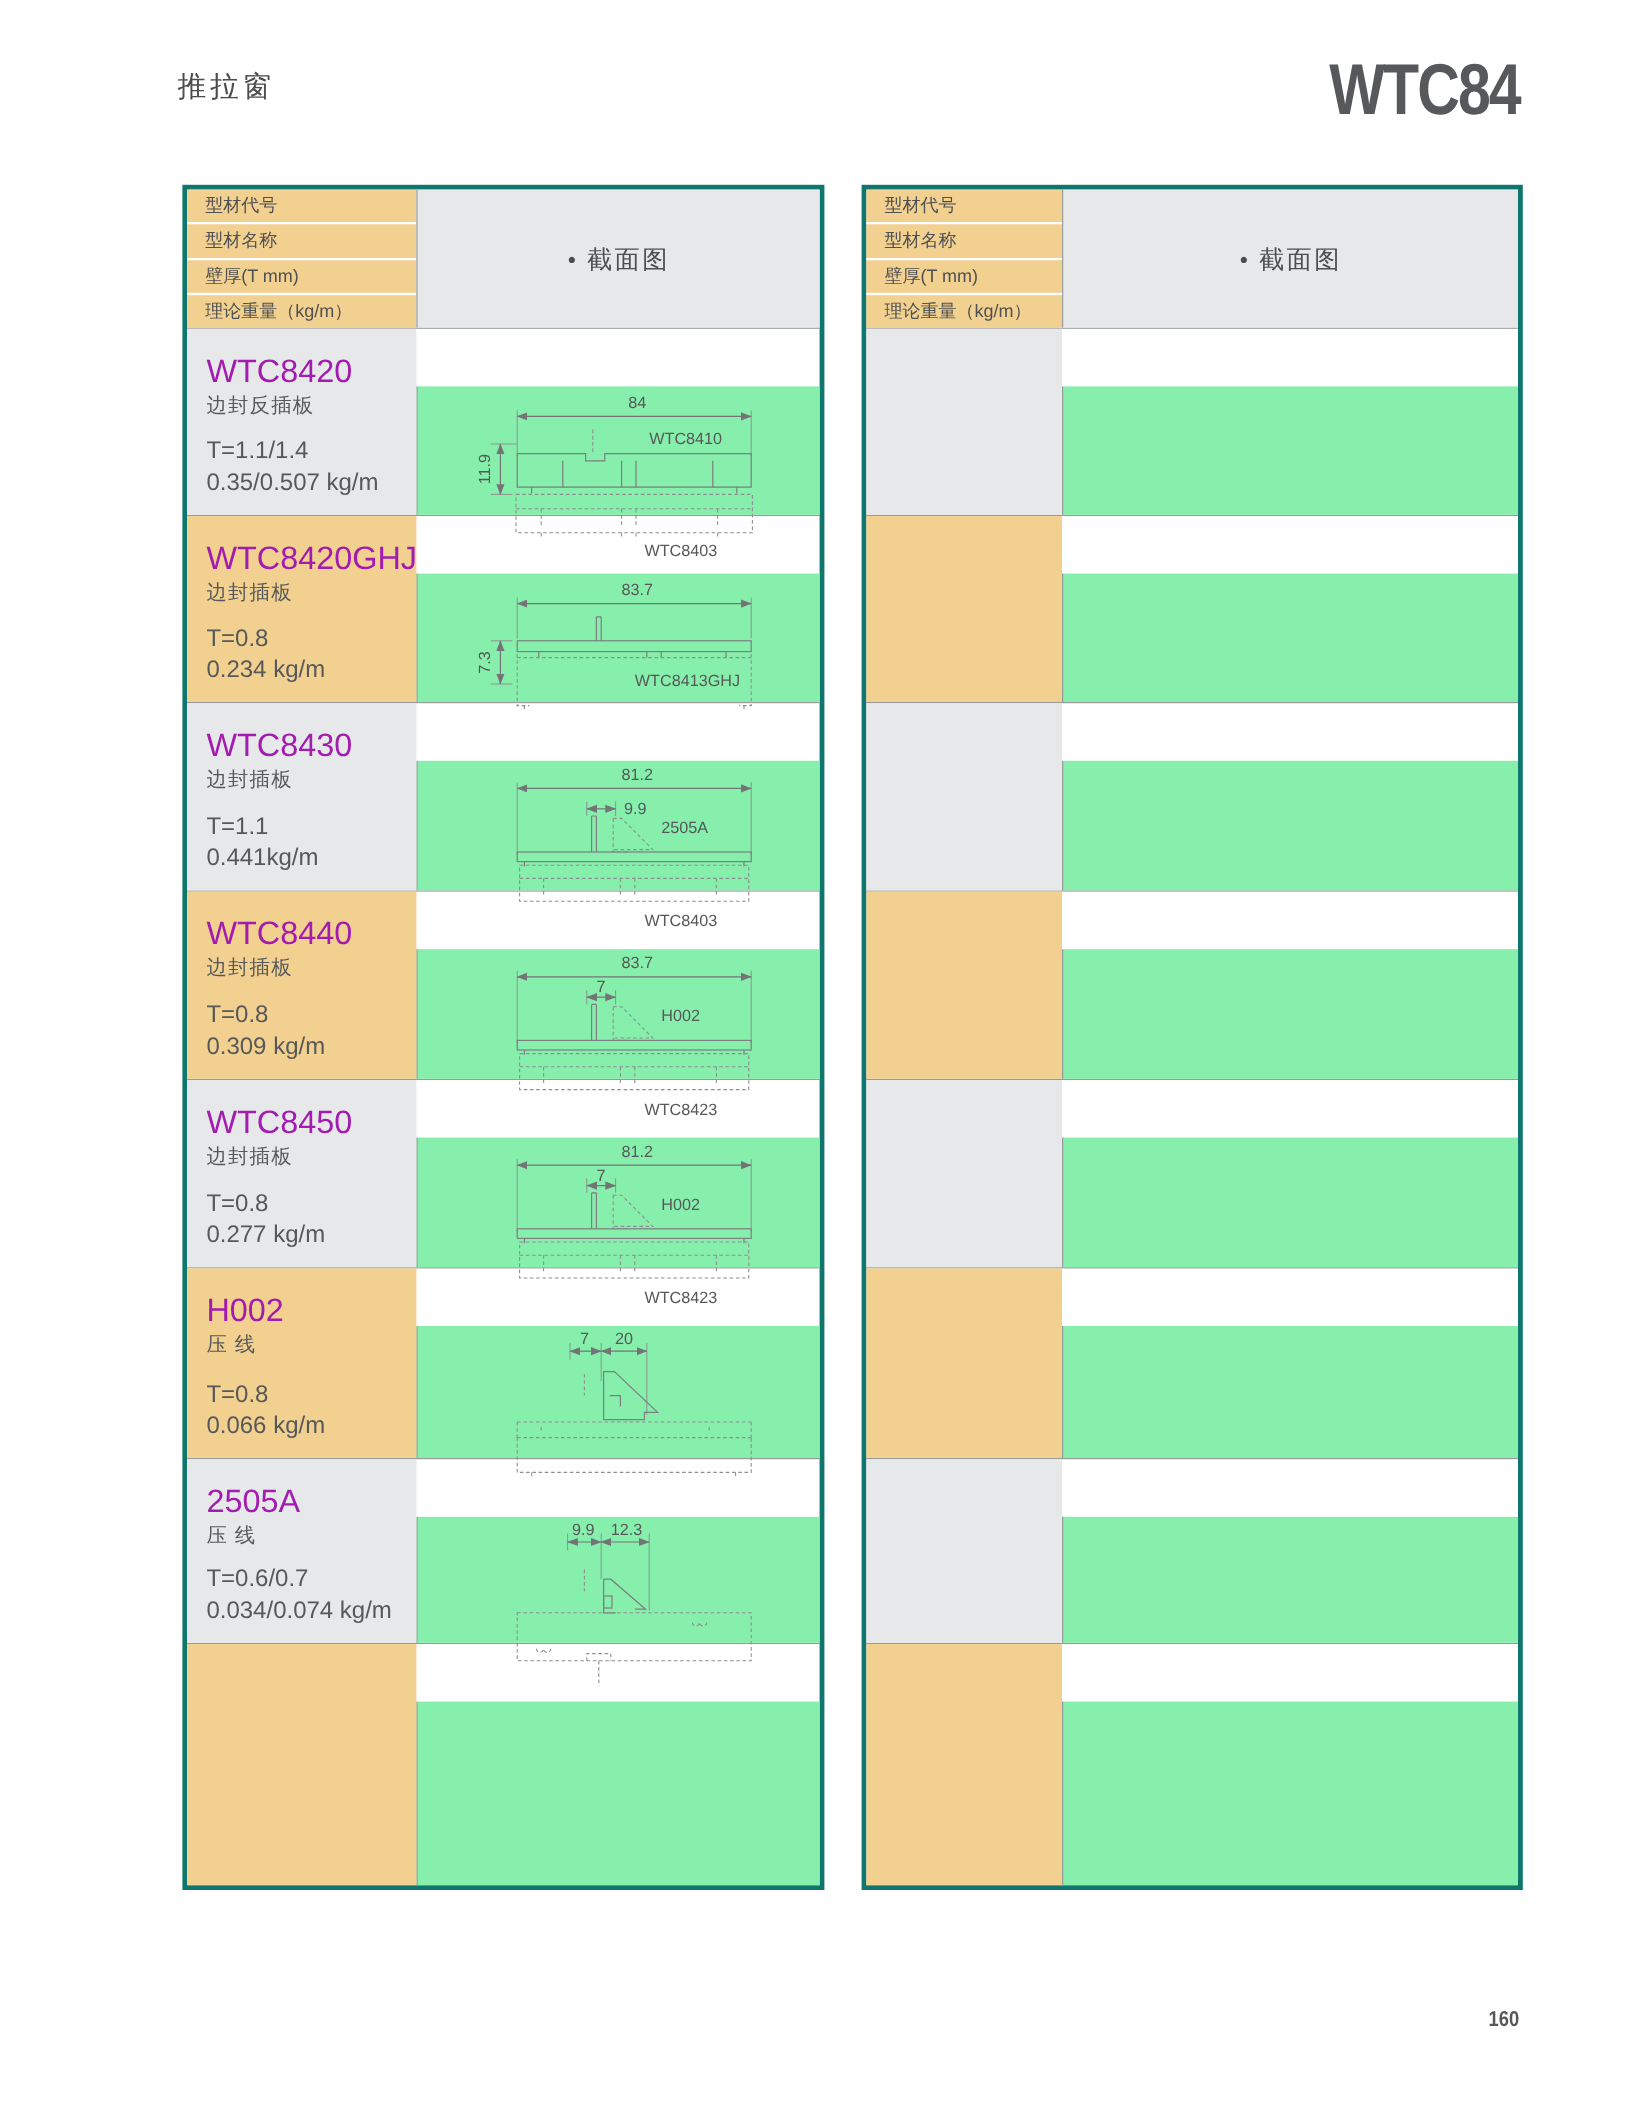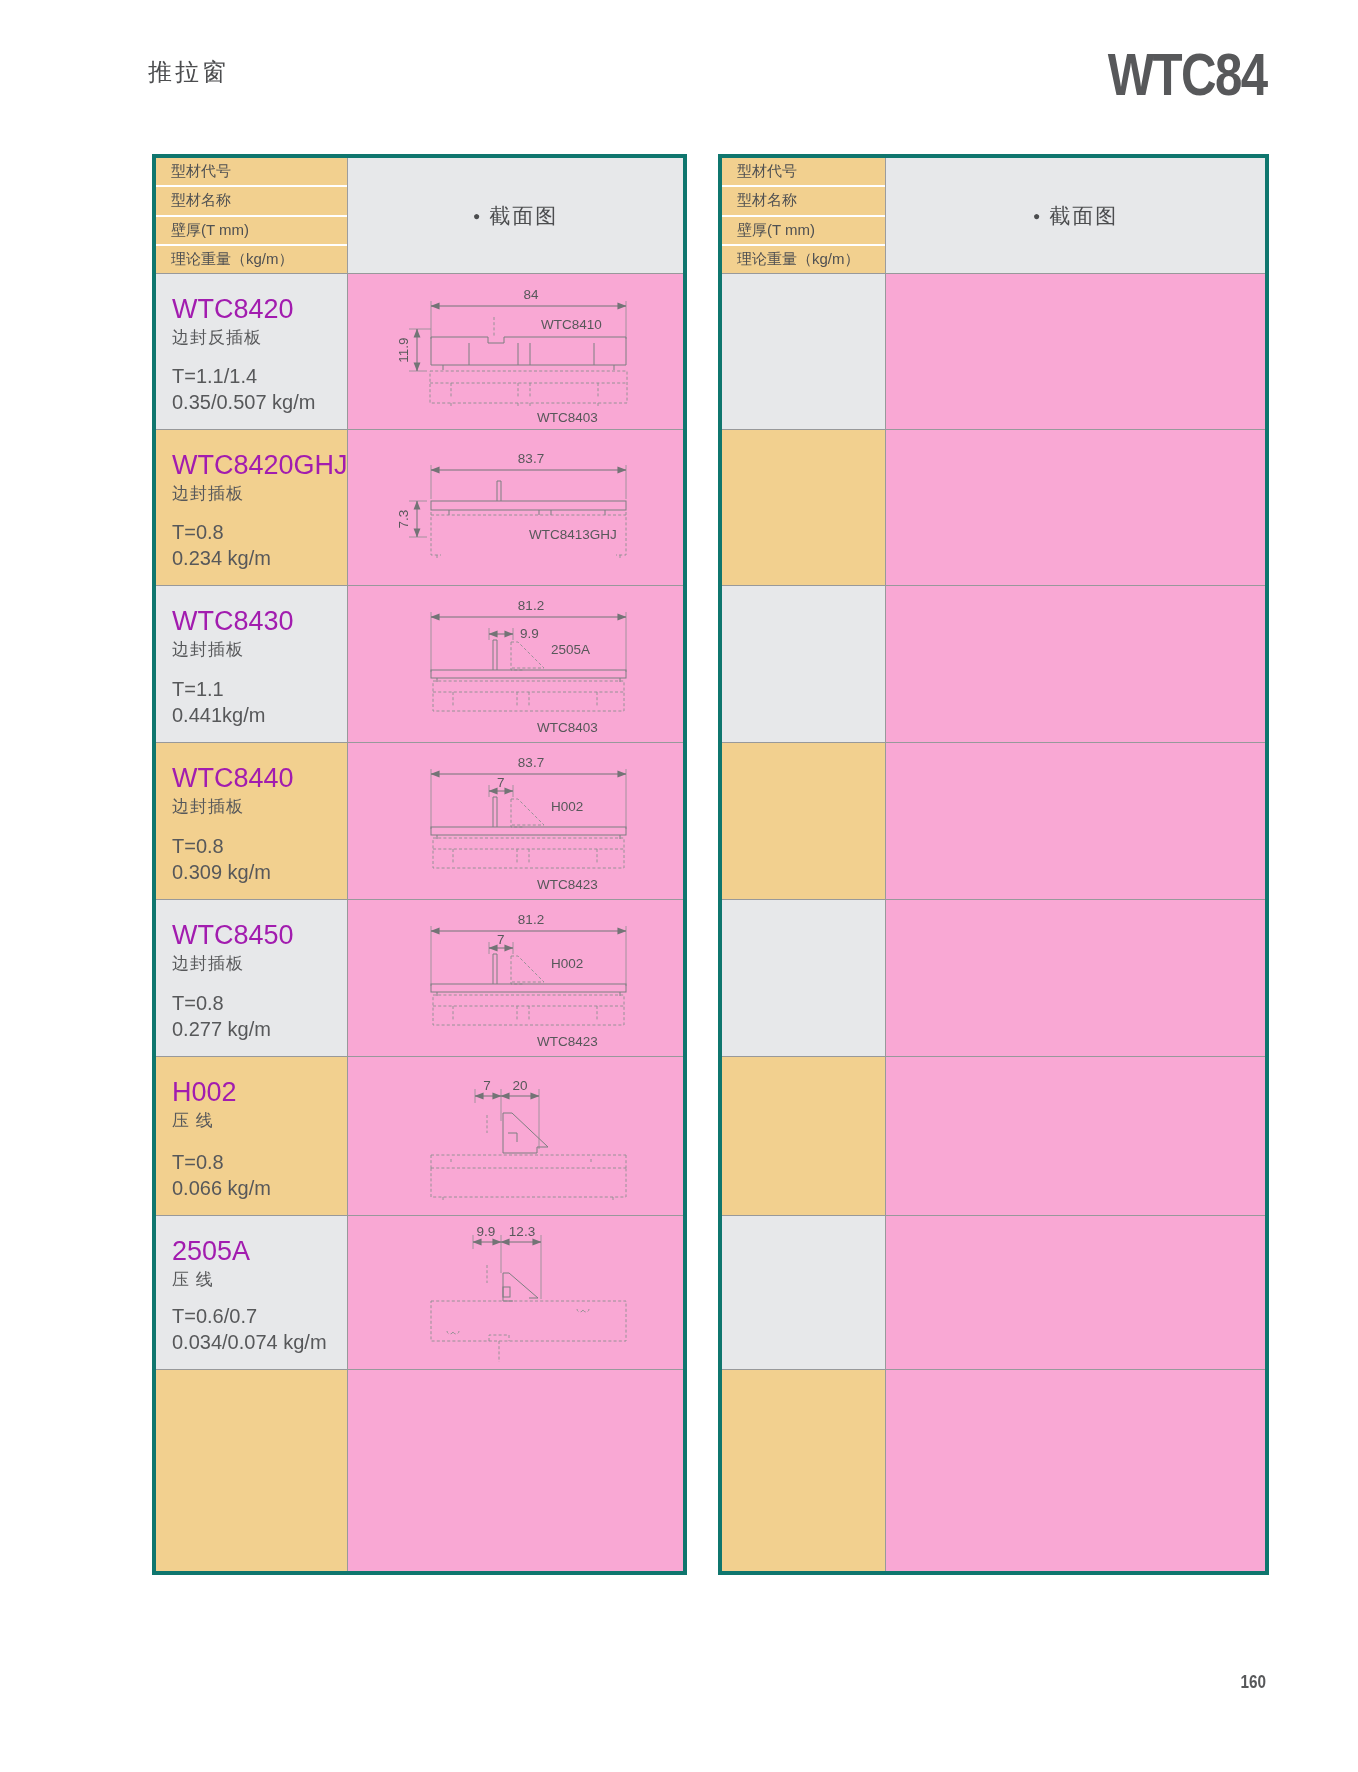--- a/index.html
+++ b/index.html
@@ -27,22 +27,22 @@
   .hsection { flex:1; background:#e7e8ea; display:flex; align-items:center; justify-content:center;
               font-size:21px; color:#4c4d4f; border-left:1px solid #9b9c9e; letter-spacing:2px; }
   .hsection .bullet { font-size:12px; margin-right:7px; color:#4c4d4f; }
 
   .row { display:flex; border-top:1px solid #98999b; }
   .lcell { position:relative; padding:21px 14px 16px 16px; }
   .tleft  .lcell { width:191px; }
   .tright .lcell { width:163px; }
   .row.gray   .lcell { background:#e7e8ea; }
   .row.orange .lcell { background:#f2d08f; }
-  .dcell { flex:1; background:#f9a8d4; border-left:1px solid #98999b;
-           display:flex; align-items:flex-end; justify-content:center; }
+  .dcell { flex:1; background:#86efac; border-left:1px solid #98999b;
+           display:flex; align-items:flex-start; justify-content:center;margin-top:48px; }
 
   .code  { font-size:27px; color:#a21caf; letter-spacing:0; line-height:1.05; }
   .pname { font-size:17px; color:#57585a; margin-top:3px; letter-spacing:1px; }
   .specs { position:absolute; left:16px; bottom:14px; font-size:20px; line-height:26px; color:#57585a; }
 
   svg.diag { overflow:visible; }
   .diag path, .diag line, .diag rect, .diag polyline { fill:none; stroke:#7d7e80; stroke-width:1; }
   .diag .ext { stroke:#8d8e90; stroke-width:.8; }
   .diag .dim { stroke:#737476; stroke-width:1; }
   .diag .dsh { stroke:#8d8e90; stroke-width:.9; stroke-dasharray:3 2.2; }

